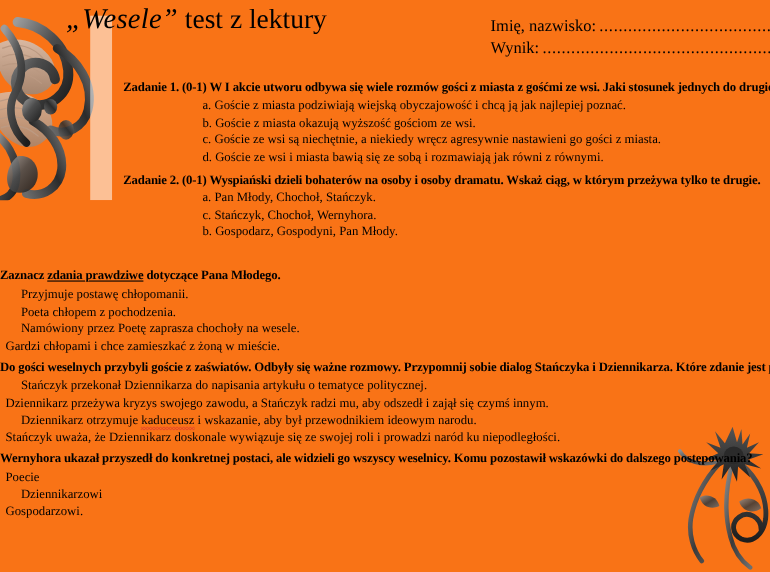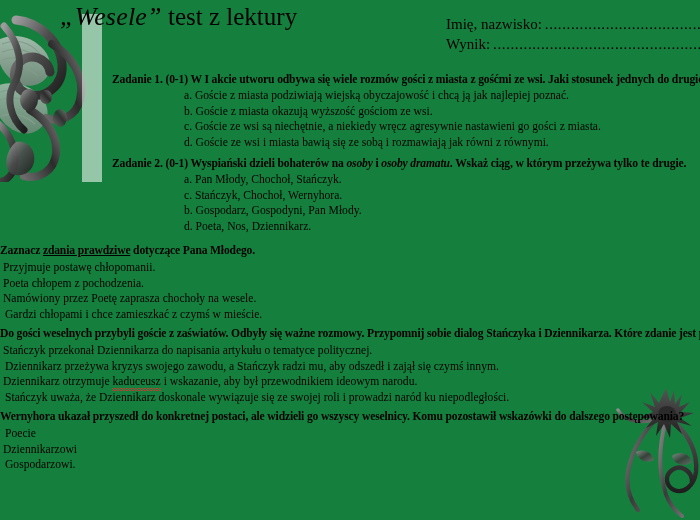--- a/index.html
+++ b/index.html
@@ -16,21 +16,21 @@
     font-family: "Liberation Serif", "DejaVu Serif", serif;
     color: #000000;
     position: relative;
   }
 
   .page {
     position: relative;
     width: 700px;
     height: 520px;
     overflow: hidden;
-    background: #15803d;
+    background: #f97316;
   }
 
   
   .deco {
     position: absolute;
     pointer-events: none;
     z-index: 0;
   }
   .deco-left {
     left: -6px;
@@ -93,21 +93,21 @@
     position: absolute;
     z-index: 2;
     white-space: nowrap;
   }
   .q-head {
     font-weight: bold;
     font-size: 11.6px;
     line-height: 13px;
     letter-spacing: -0.15px;
   }
-  .q-head .ital { font-style: italic; font-weight: bold; }
+  .q-head .ital { font-weight: bold; }
   .q-opts {
     margin-top: 2px;
   }
   .q-opt {
     font-size: 11.6px;
     line-height: 15.5px;
     white-space: nowrap;
   }
 
   #q1 { left: 112px; top: 73px; }
@@ -125,21 +125,21 @@
   .s-head {
     font-weight: bold;
     font-size: 11.6px;
     line-height: 14px;
     letter-spacing: -0.15px;
   }
   .s-head u { text-decoration: underline; }
   .s-opt {
     font-size: 11.6px;
     line-height: 15.5px;
-    padding-left: 3px;
+    padding-left: 19px;
     white-space: nowrap;
   }
   .s-opt.indent2 { padding-left: 5px; }
 
   #s3 { top: 244px; }
   #s3 .s-list { margin-top: 2px; }
   #s4 { top: 327px; }
   #s4 .s-list { margin-top: 2px; }
   #s5 { top: 410px; }
   #s5 .s-list { margin-top: 2px; }
@@ -238,31 +238,30 @@
       <div class="q-opt">d. Goście ze wsi i miasta bawią się ze sobą i rozmawiają jak równi z równymi.</div>
     </div>
   </div>
 
   <div class="q-block" id="q2">
     <div class="q-head"><span>Zadanie 2. (0-1) Wyspiański dzieli bohaterów na </span><span class="ital">osoby</span><span> i </span><span class="ital">osoby dramatu</span><span>. Wskaż ciąg, w którym przeżywa tylko te drugie.</span></div>
     <div class="q-opts">
       <div class="q-opt">a. Pan Młody, Chochoł, Stańczyk.</div>
       <div class="q-opt">c. Stańczyk, Chochoł, Wernyhora.</div>
       <div class="q-opt">b. Gospodarz, Gospodyni, Pan Młody.</div>
-      <div class="q-opt">d. Poeta, Nos, Dziennikarz.</div>
     </div>
   </div>
 
   <div class="s-block" id="s3">
     <div class="s-head"><span>Zaznacz </span><u>zdania prawdziwe</u><span> dotyczące Pana Młodego.</span></div>
     <div class="s-list">
       <div class="s-opt">Przyjmuje postawę chłopomanii.</div>
       <div class="s-opt">Poeta chłopem z pochodzenia.</div>
       <div class="s-opt">Namówiony przez Poetę zaprasza chochoły na wesele.</div>
-      <div class="s-opt indent2">Gardzi chłopami i chce zamieszkać z czymś w mieście.</div>
+      <div class="s-opt indent2">Gardzi chłopami i chce zamieszkać z żoną w mieście.</div>
     </div>
   </div>
 
   <div class="s-block" id="s4">
     <div class="s-head">Do gości weselnych przybyli goście z zaświatów. Odbyły się ważne rozmowy. Przypomnij sobie dialog Stańczyka i Dziennikarza. Które zdanie jest prawdz</div>
     <div class="s-list">
       <div class="s-opt">Stańczyk przekonał Dziennikarza do napisania artykułu o tematyce politycznej.</div>
       <div class="s-opt indent2">Dziennikarz przeżywa kryzys swojego zawodu, a Stańczyk radzi mu, aby odszedł i zajął się czymś innym.</div>
       <div class="s-opt"><span>Dziennikarz otrzymuje </span><span class="misspell">kaduceusz</span><span> i wskazanie, aby był przewodnikiem ideowym narodu.</span></div>
       <div class="s-opt indent2">Stańczyk uważa, że Dziennikarz doskonale wywiązuje się ze swojej roli i prowadzi naród ku niepodległości.</div>

